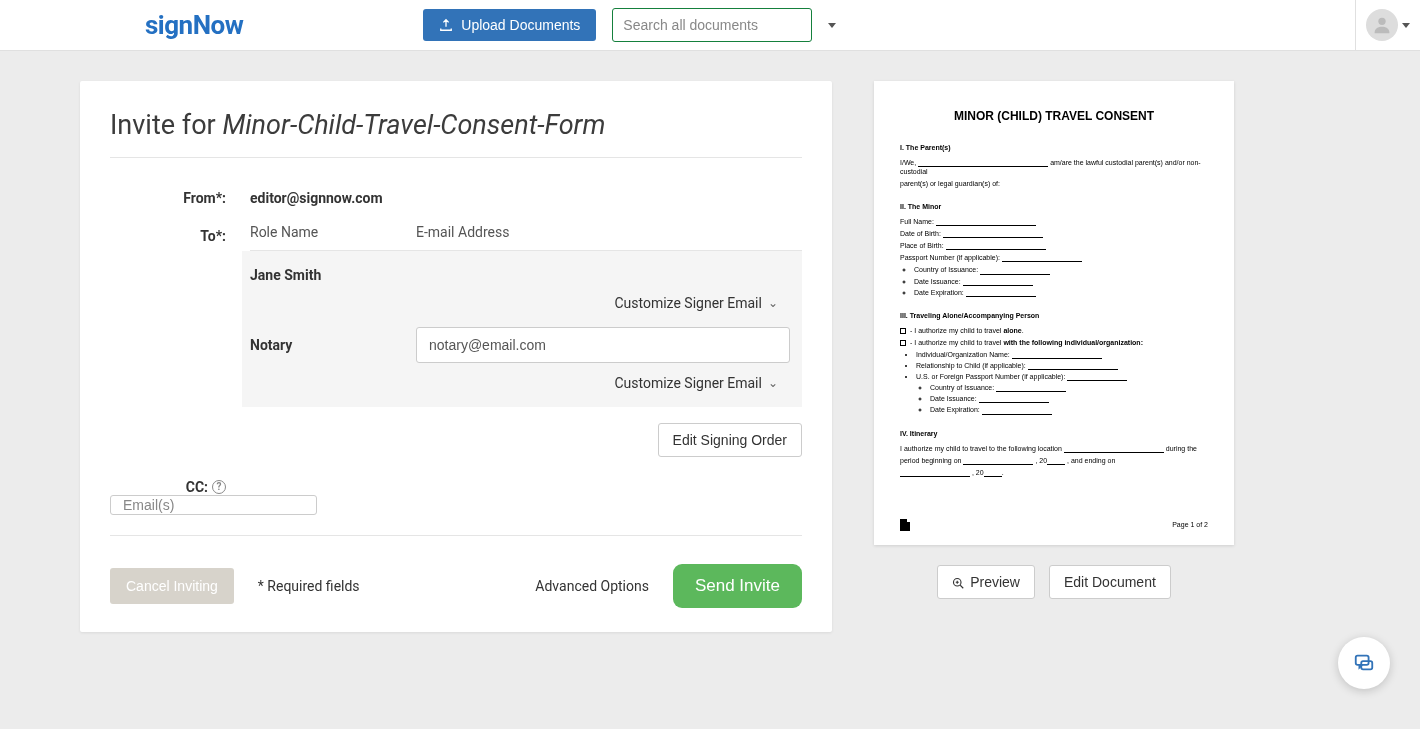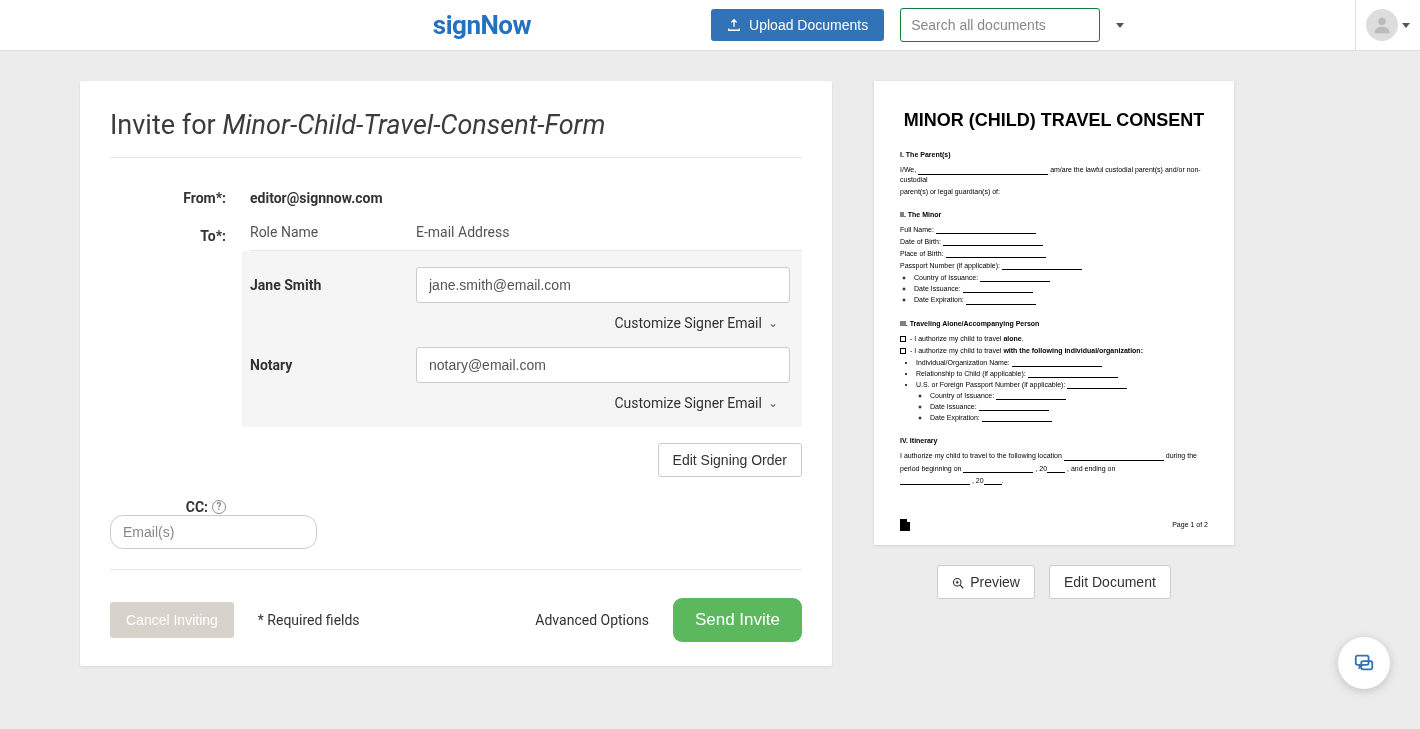--- a/index.html
+++ b/index.html
@@ -13,21 +13,20 @@
   }
   
   .header {
     background: #fff;
     height: 51px;
     border-bottom: 1px solid #e0e0e0;
     display: flex;
     align-items: center;
     padding: 0 0 0 145px;
     position: relative;
-    justify-content: center;
   }
   .logo {
     font-size: 26px;
     font-weight: 700;
     color: #2470c2;
     letter-spacing: -0.5px;
     margin-right: 180px;
   }
   .upload-btn {
     background: #3273b8;
@@ -214,23 +213,23 @@
     background:#fff;
     border:1px solid #ccc;
     border-radius:3px;
     padding: 8px 14px;
     font-size:14px;
     color:#333;
     cursor:pointer;
   }
   .cc-input {
     width:100%;
-    height:34px;
+    height:20px;
     border:1px solid #ccc;
-    border-radius:13px;
+    border-radius:3px;
     padding:0 12px;
     font-size:14px;
   }
   .cc-input::placeholder { color:#888; }
   .cc-label {
     display:flex;
     align-items:center;
     justify-content:flex-end;
     gap:4px;
   }
@@ -292,21 +291,21 @@
     box-shadow: 0 1px 3px rgba(0,0,0,0.12);
     padding: 28px 26px 14px 26px;
     font-family: Arial, Helvetica, sans-serif;
     font-size: 7px;
     color:#000;
     position:relative;
     line-height:1.3;
   }
   .doc-preview .doc-title {
     text-align:center;
-    font-size:18px;
+    font-size:12px;
     font-weight:700;
     margin-bottom:18px;
   }
   .doc-preview .sec { font-weight:700; margin-top:14px; margin-bottom:6px; font-size:7px;}
   .doc-preview .line { margin-bottom:3px; }
   .doc-preview .blank { display:inline-block; border-bottom:1px solid #000; height:7px; vertical-align:bottom;}
   .doc-preview ul { list-style: disc; padding-left: 16px; margin-top:2px;}
   .doc-preview ul.sub { list-style: circle; padding-left: 14px; }
   .doc-preview ul li { margin-bottom:2px; }
   .doc-preview .chk { display:inline-block;width:6px;height:6px;border:1px solid #000;margin-right:4px;vertical-align:middle;}
@@ -397,21 +396,20 @@
       <div class="form-content">
         <div class="to-headers">
           <div class="col-role">Role Name</div>
           <div class="col-email">E-mail Address</div>
         </div>
         <hr class="sep" style="margin:0 0 0 0;">
 
         <div class="recipients-block">
           <div class="recipient-row">
             <div class="recipient-role">Jane Smith</div>
-            <input class="recipient-email" value="jane.smith@email.com" style="">
           </div>
           <div class="customize-row">
             <span>Customize Signer Email</span>
             <span class="chev">⌄</span>
           </div>
 
           <div class="recipient-row">
             <div class="recipient-role">Notary</div>
             <input class="recipient-email" value="notary@email.com" style="">
           </div>

